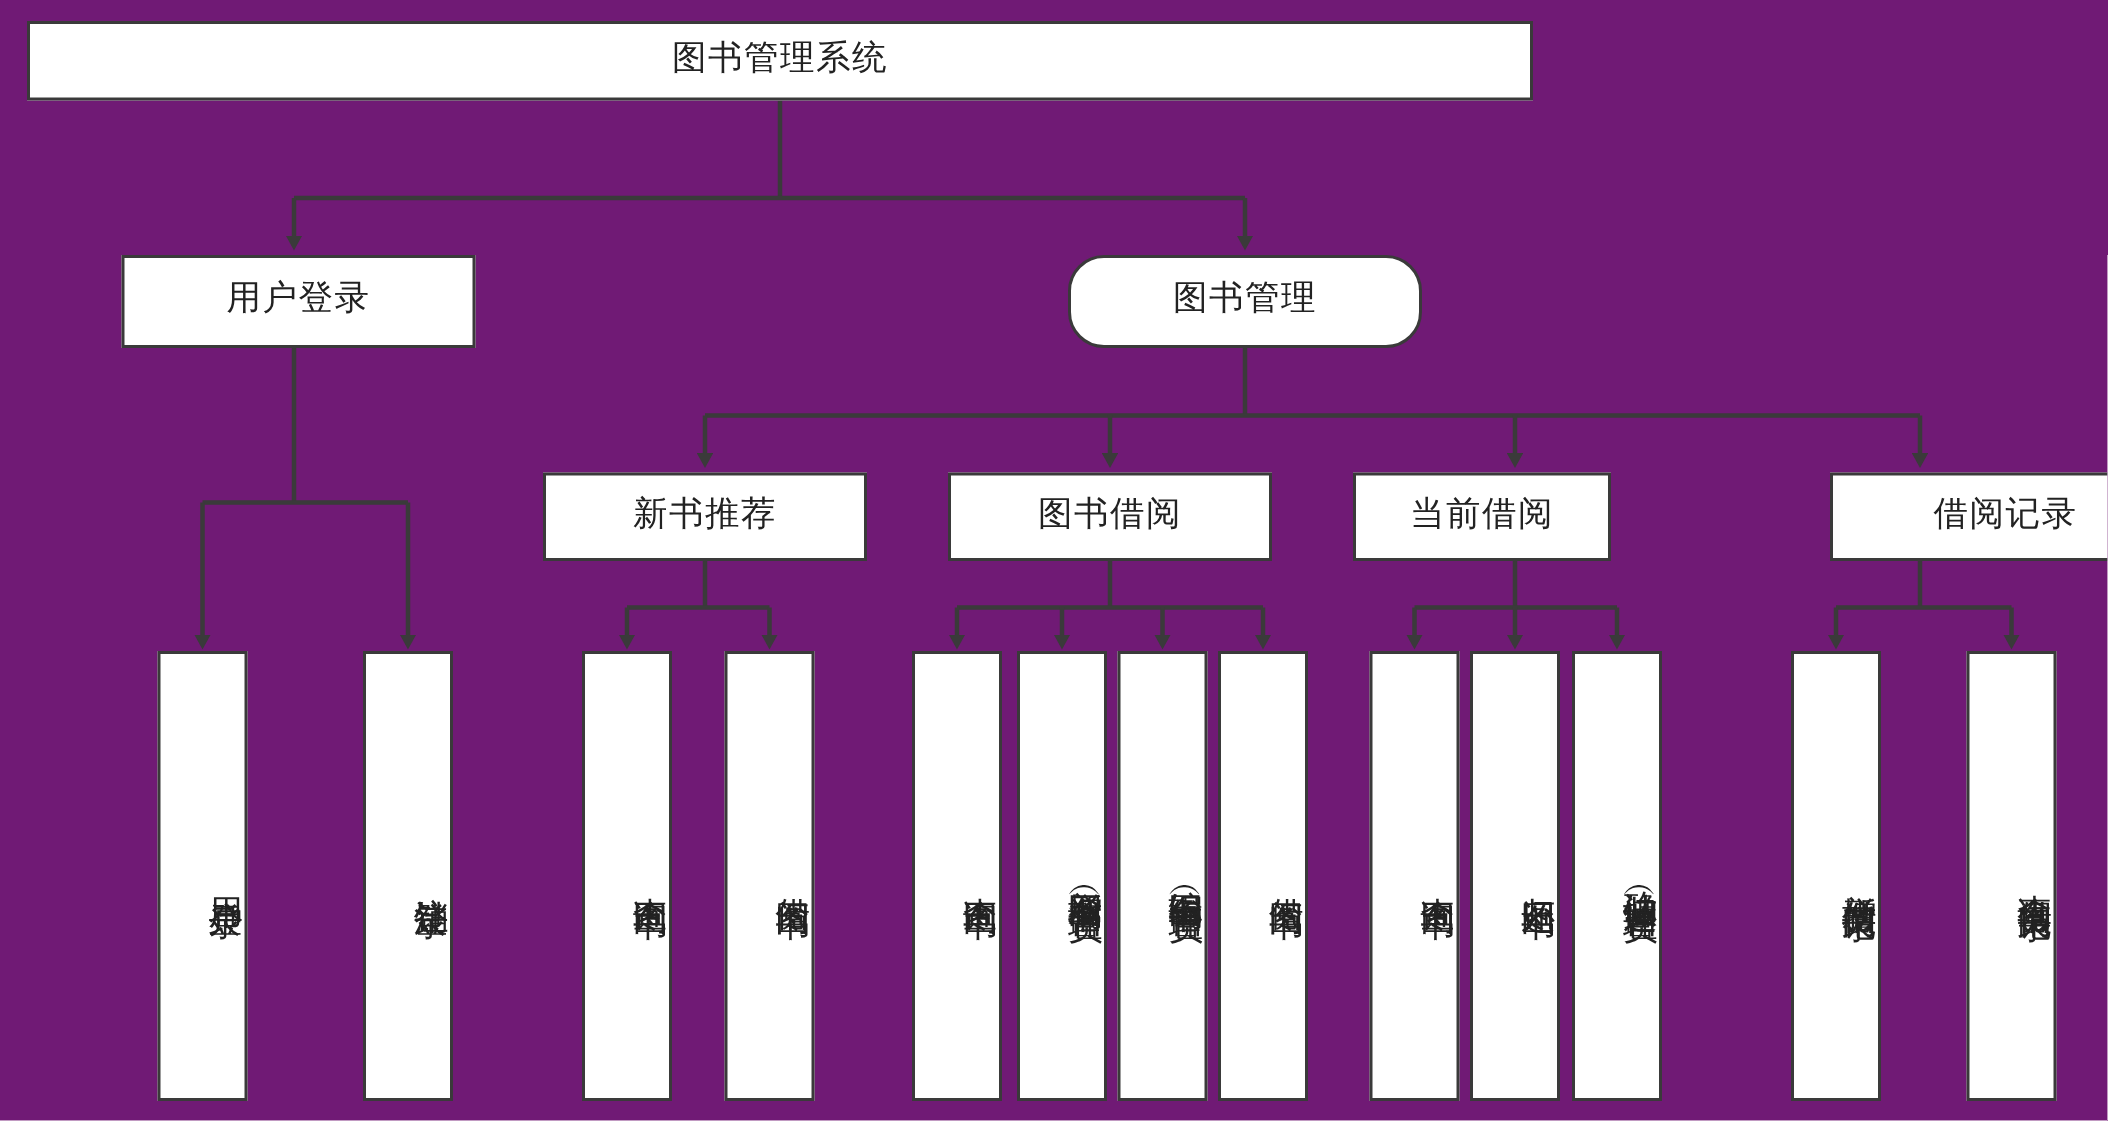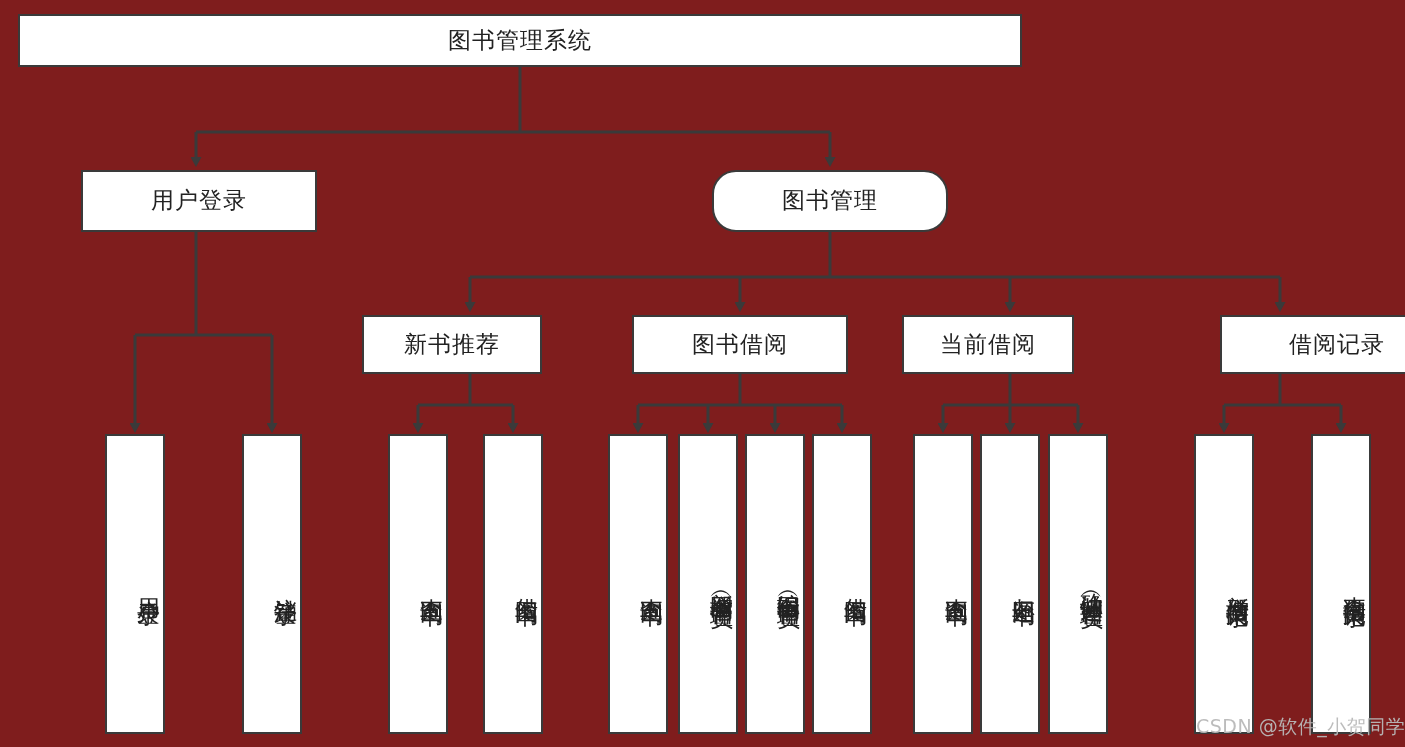--- a/index.html
+++ b/index.html
@@ -7,22 +7,23 @@
     padding: 0;
     background: #ffffff;
   }
   body {
     font-family: "DejaVu Sans", "Liberation Sans", sans-serif;
   }
   #stage {
     position: relative;
     width: 1405px;
     height: 747px;
-    background: #7f1d1d;
+    background: #701a75;
     overflow: hidden;
+    font-family: Liberation Mono, monospace;
   }
   svg#wires {
     position: absolute;
     left: 0;
     top: 0;
     width: 1405px;
     height: 747px;
     pointer-events: none;
   }
   .node {
@@ -126,21 +127,21 @@
     <span>图书管理系统</span>
   </div>
 
   <div class="node horiz" style="left:81px; top:170px; width:236px; height:62px;">
     <span>用户登录</span>
   </div>
   <div class="node horiz" style="left:712px; top:170px; width:236px; height:62px;border-radius:24px;">
     <span>图书管理</span>
   </div>
 
-  <div class="node horiz" style="left:362px; top:315px; width:180px; height:59px;">
+  <div class="node horiz" style="left:362px; top:315px; width:216px; height:59px;">
     <span>新书推荐</span>
   </div>
   <div class="node horiz" style="left:632px; top:315px; width:216px; height:59px;">
     <span>图书借阅</span>
   </div>
   <div class="node horiz" style="left:902px; top:315px; width:172px; height:59px;">
     <span>当前借阅</span>
   </div>
   <div class="node horiz" style="left:1172px; top:315px; width:234px; height:59px;margin-left:48px;">
     <span>借阅记录</span>
@@ -183,15 +184,14 @@
     <span>确认归还（管理员）</span>
   </div>
 
   <div class="node vert" style="left:1194px; top:434px; width:60px; height:300px;">
     <span>新增借阅记录</span>
   </div>
   <div class="node vert" style="left:1311px; top:434px; width:60px; height:300px;">
     <span>查询借阅记录</span>
   </div>
 
-  <div class="watermark" style="left:1196px; top:714px;">CSDN @软件_小贺同学</div>
 
 </div>
 
 </body></html>

